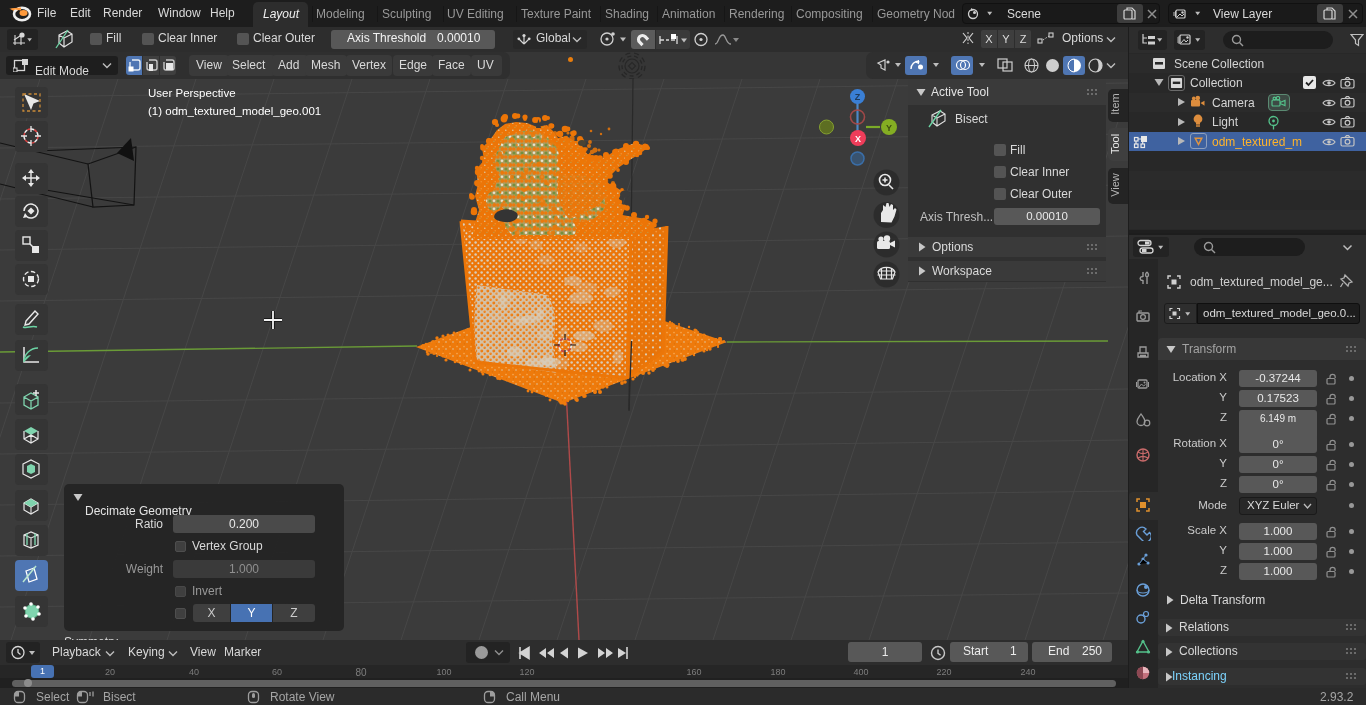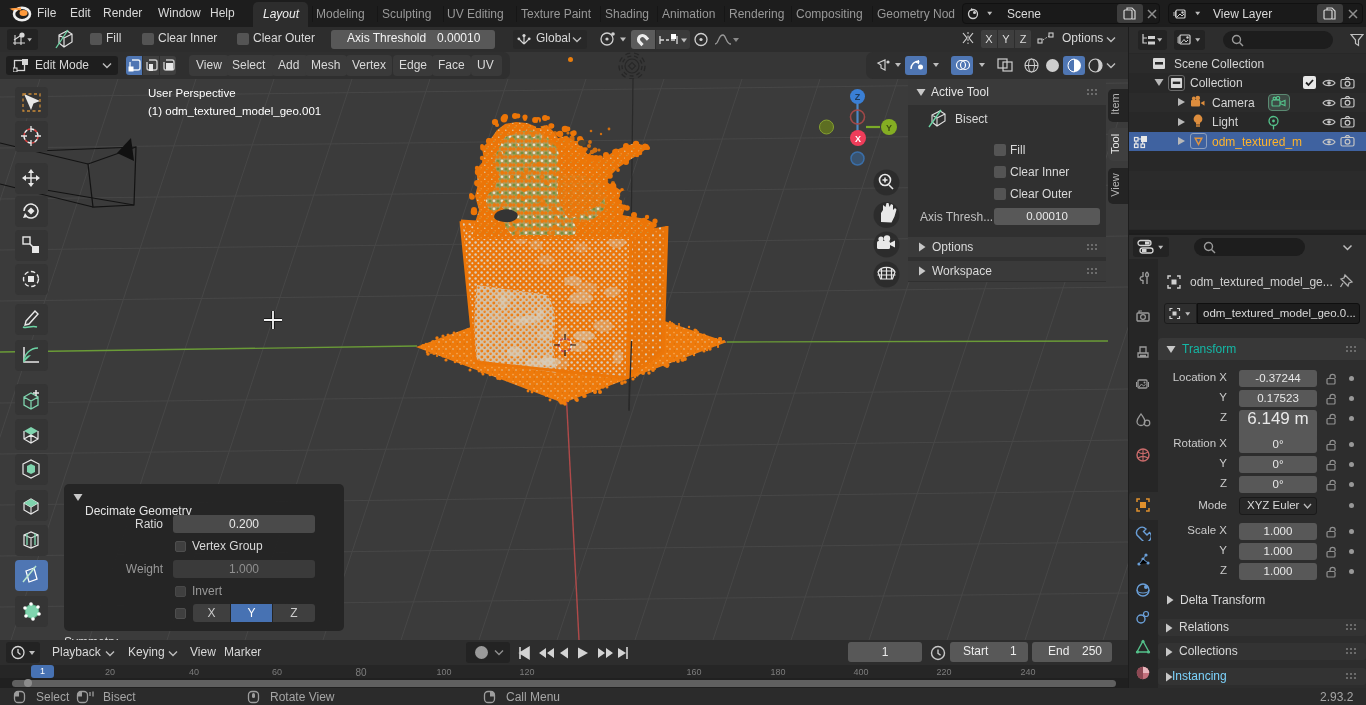--- a/index.html
+++ b/index.html
@@ -182,21 +182,21 @@
         <circle cx="15" cy="14" r="10" stroke-width="1.3" stroke-dasharray="4 3"></circle>
         <circle cx="15" cy="14" r="13" stroke-width="1.3" stroke-dasharray="5 4"></circle>
       </g>
     </svg>
     <div class="abs ddark" style="left:6px;top:4px;width:112px;height:19px;background:#1e1e1e;"></div>
     <svg class="abs" style="left:13px;top:7px;" width="16" height="13" viewBox="0 0 16 13">
       <rect x="1.5" y="1.5" width="10" height="10" fill="none" stroke="#d5d5d5" stroke-width="1.3"></rect>
       <rect x="9" y="0" width="6" height="6" fill="#d5d5d5"></rect>
       <rect x="0" y="9" width="4" height="4" fill="#1e1e1e" stroke="#d5d5d5" stroke-width="1.1"></rect>
     </svg>
-    <div class="abs txt" style="left:35px;top:6px;">Edit Mode</div>
+    <div class="abs txt" style="left:35px;top:12px;">Edit Mode</div>
     <svg class="abs" style="left:102px;top:10px;" width="10" height="8" viewBox="0 0 10 8">
         <path d="M1 1.5 l4 4 4-4" stroke="#bdbdbd" stroke-width="1.4" fill="none"></path>
       </svg>
 
     <div class="abs" style="left:126px;top:4px;width:16px;height:19px;background:#4f76b3;border-radius:3px 0 0 3px;"></div>
     <div class="abs" style="left:143px;top:4px;width:16px;height:19px;background:#3f3f3f;"></div>
     <div class="abs" style="left:160px;top:4px;width:16px;height:19px;background:#3f3f3f;border-radius:0 3px 3px 0;"></div>
     <svg class="abs" style="left:128px;top:6px;" width="13" height="14" viewBox="0 0 13 14">
       <path d="M4 2 h6 a2 2 0 0 1 2 2 v6 a2 2 0 0 1 -2 2 h-6 a2 2 0 0 1 -2 -2 v-6" fill="none" stroke="#e8eef6" stroke-width="1.4"></path>
       <rect x="0.5" y="8.5" width="5" height="5" fill="#ffffff"></rect>
@@ -1313,21 +1313,21 @@
         </g>
         <rect x="4.5" y="4.5" width="4" height="4" fill="#cfcfcf"></rect>
 <path d="M18 4.5 l3.5 2.5 -3.5 2.5 z" fill="#bdbdbd" transform="rotate(90 19.7 7)"></path>
       </svg>
 <div class="abs" style="left:68px;top:68px;width:163px;height:21px;background:#1d1d1d;border:1px solid #0f0f0f;border-radius:0 3px 3px 0;"></div>
 <div class="abs txt" style="left:74px;top:72px;font-size:11.5px;">odm_textured_model_geo.0...</div>
 <div class="abs" style="left:29px;top:103px;width:208px;height:22px;background:#383838;border-radius:4px 4px 0 0;"></div>
 <svg class="abs" style="left:37px;top:110px;" width="10" height="9" viewBox="0 0 10 9">
         <path d="M0.5 1 h9 L5 8 z" fill="#c8c8c8"></path>
       </svg>
-<div class="abs txt" style="left:53px;top:107px;color:#14b8a6;">Transform</div>
+<div class="abs txt" style="left:53px;top:107px;color:#a3a3a3;">Transform</div>
 <svg class="abs" style="left:216px;top:110px;" width="14" height="10" viewBox="0 0 14 10">
         <g fill="#7a7a7a">
           <circle cx="2" cy="2" r="1.1"></circle>
           <circle cx="6" cy="2" r="1.1"></circle>
           <circle cx="10" cy="2" r="1.1"></circle>
           <circle cx="2" cy="6" r="1.1"></circle>
           <circle cx="6" cy="6" r="1.1"></circle>
           <circle cx="10" cy="6" r="1.1"></circle>
         </g>
       </svg>
@@ -1339,21 +1339,21 @@
       </svg>
 <div class="abs" style="left:220px;top:141px;width:5px;height:5px;background:#989898;border-radius:50%;"></div>
 <div class="abs txt" style="left:0px;top:156px;width:98px;text-align:right;color:#cbcbcb;font-size:11.5px;">Y</div>
 <div class="slider" style="left:110px;top:155px;width:78px;height:17px;line-height:17px;font-size:11.5px;">0.17523</div>
 <svg class="abs" style="left:196px;top:157px;" width="13" height="14" viewBox="0 0 13 14">
         <rect x="2" y="6.5" width="8" height="5.5" rx="1" fill="none" stroke="#909090" stroke-width="1.2"></rect>
         <path d="M5 6.5 v-1.5 a2.6 2.6 0 0 1 5.2 0 V6" fill="none" stroke="#909090" stroke-width="1.2"></path>
       </svg>
 <div class="abs" style="left:220px;top:161px;width:5px;height:5px;background:#989898;border-radius:50%;"></div>
 <div class="abs txt" style="left:0px;top:176px;width:98px;text-align:right;color:#cbcbcb;font-size:11.5px;">Z</div>
-<div class="slider" style="left:110px;top:175px;width:78px;height:31px;line-height:17px;font-size:17px;">6.149 m</div>
+<div class="slider" style="left:110px;top:175px;width:78px;height:31px;line-height:17px;font-size:10px;">6.149 m</div>
 <svg class="abs" style="left:196px;top:177px;" width="13" height="14" viewBox="0 0 13 14">
         <rect x="2" y="6.5" width="8" height="5.5" rx="1" fill="none" stroke="#909090" stroke-width="1.2"></rect>
         <path d="M5 6.5 v-1.5 a2.6 2.6 0 0 1 5.2 0 V6" fill="none" stroke="#909090" stroke-width="1.2"></path>
       </svg>
 <div class="abs" style="left:220px;top:181px;width:5px;height:5px;background:#989898;border-radius:50%;"></div>
 <div class="abs txt" style="left:0px;top:202px;width:98px;text-align:right;color:#cbcbcb;font-size:11.5px;">Rotation X</div>
 <div class="slider" style="left:110px;top:201px;width:78px;height:17px;line-height:17px;font-size:11.5px;">0°</div>
 <svg class="abs" style="left:196px;top:203px;" width="13" height="14" viewBox="0 0 13 14">
         <rect x="2" y="6.5" width="8" height="5.5" rx="1" fill="none" stroke="#909090" stroke-width="1.2"></rect>
         <path d="M5 6.5 v-1.5 a2.6 2.6 0 0 1 5.2 0 V6" fill="none" stroke="#909090" stroke-width="1.2"></path>

